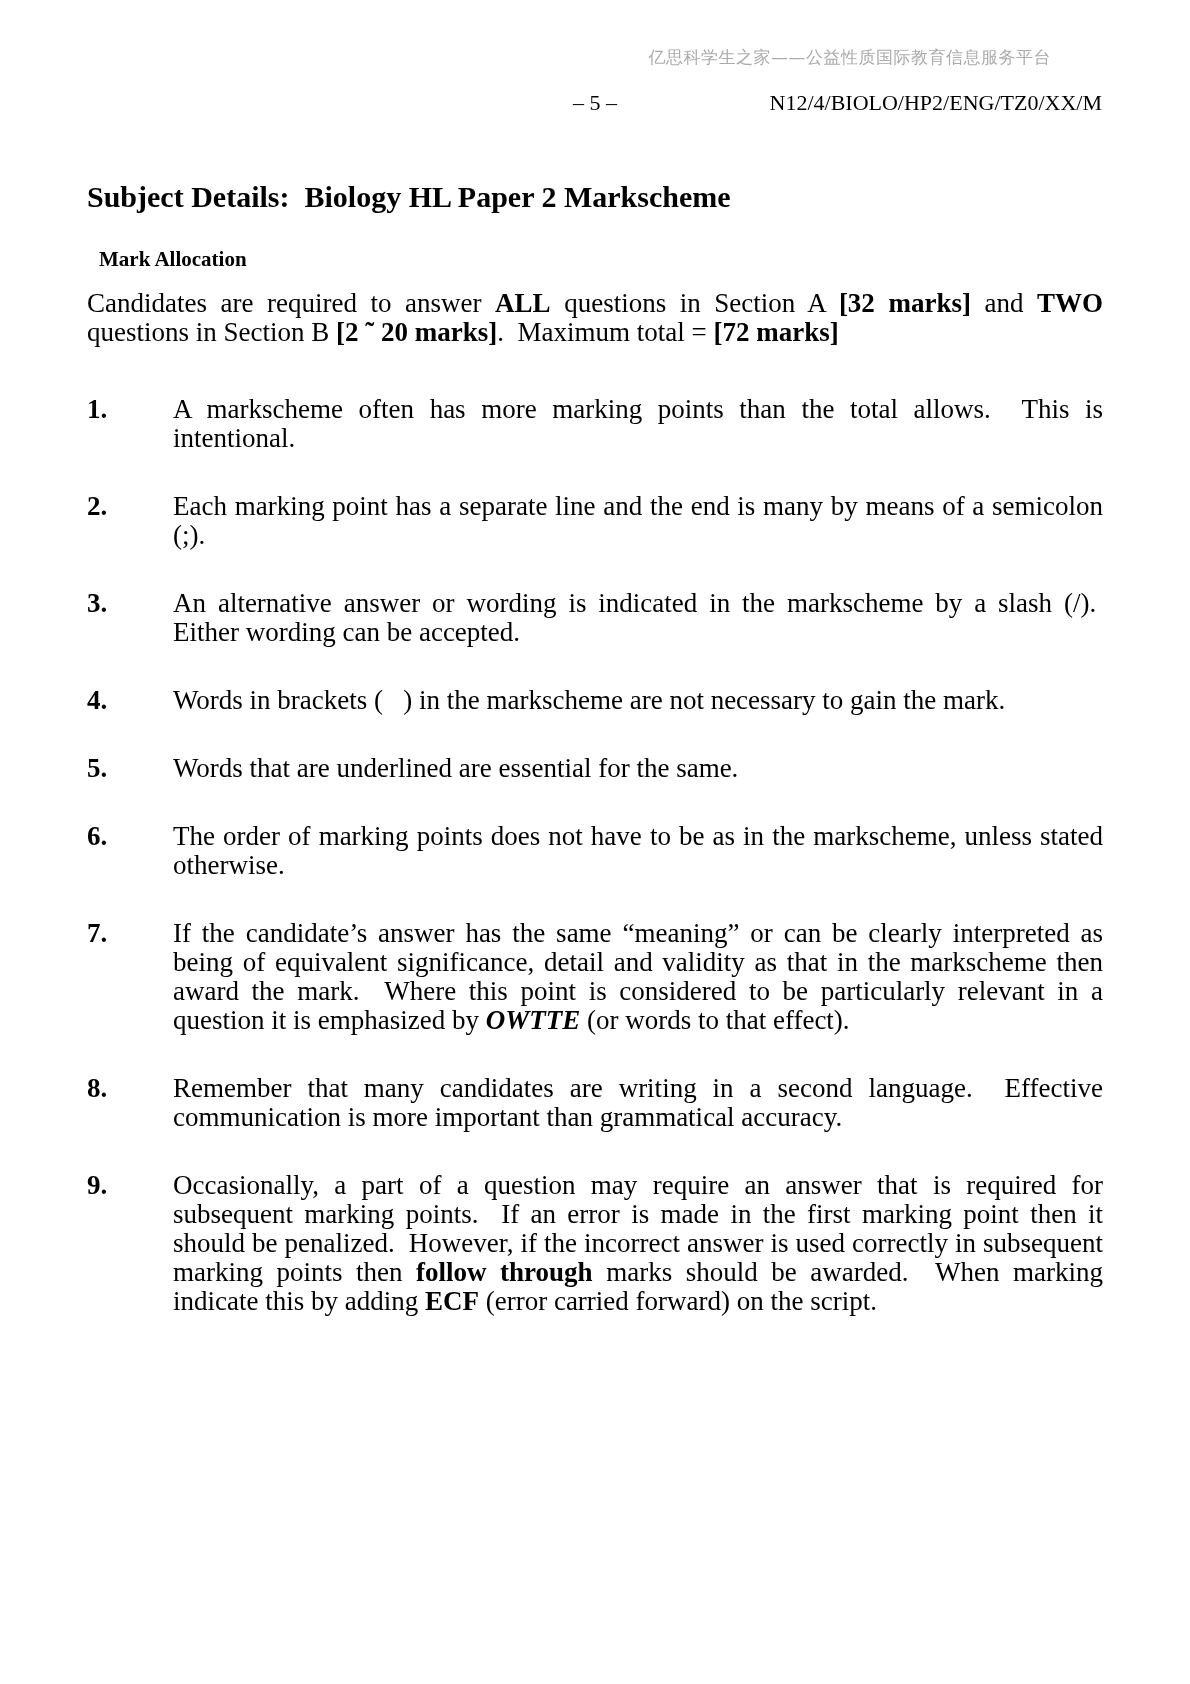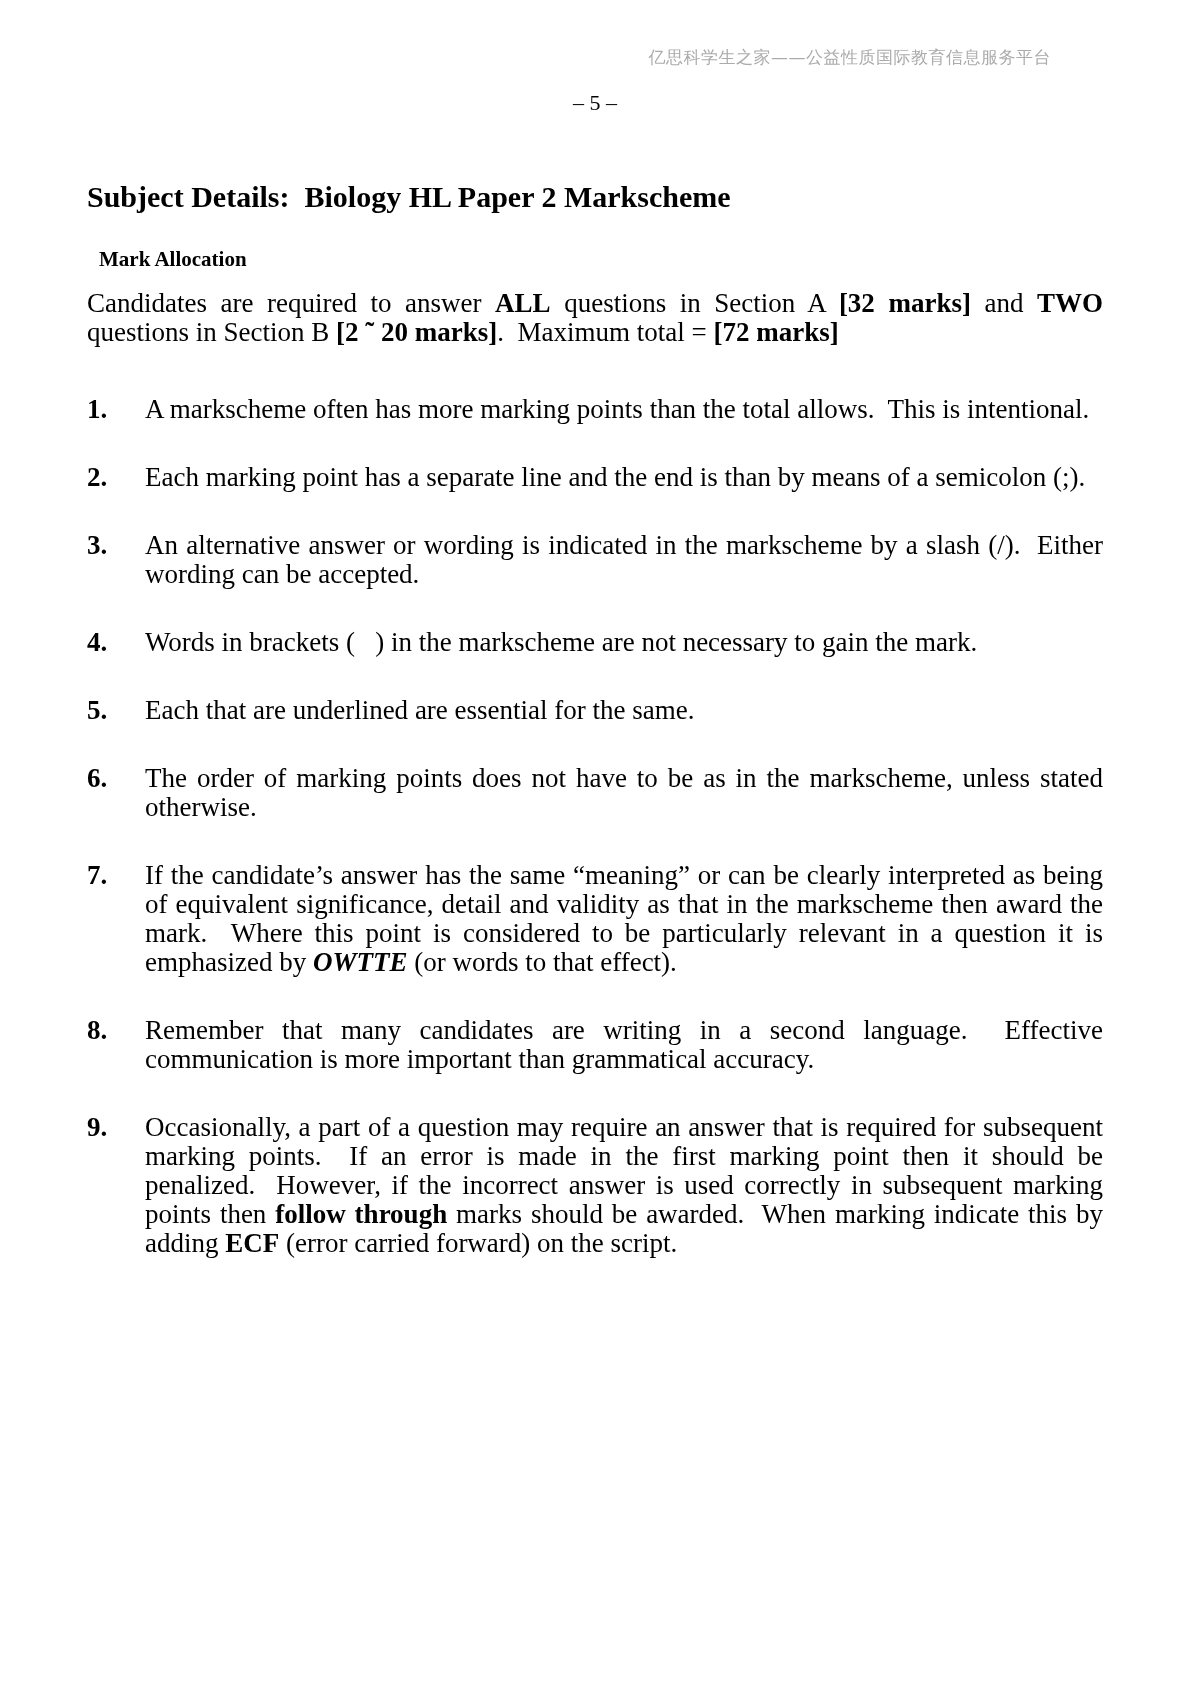--- a/index.html
+++ b/index.html
@@ -78,74 +78,76 @@
     margin: 0 0 39px 0;
   }
   .rule-num {
     flex: 0 0 58px;
     width: 58px;
     font-weight: bold;
   }
   .rule-text {
     flex: 1 1 auto;
     text-align: justify;
+    margin-left: 28px;
   }
   .footer-watermark {
     position: absolute;
     top: 1571px;
     right: 143px;
     font-family: "DejaVu Sans Mono", monospace;
     font-size: 20px;
     color: #9b9b9b;
     white-space: nowrap;
   }
 </style>
 </head>
 <body>
 
 <div class="page">
 
   <div class="cn-watermark">亿思科学生之家——公益性质国际教育信息服务平台</div>
 
   <div class="page-head">
     <span class="page-num">– 5 –</span>
+    <span class="paper-code">N12/4/BIOLO/HP2/ENG/TZ0/XX/M</span>
   </div>
 
   <h1 class="title">Subject Details:  Biology HL Paper 2 Markscheme</h1>
 
   <h2 class="subheading">Mark Allocation</h2>
 
   <div class="content">
     <p class="intro"><span>Candidates are required to answer </span><span style="font-weight: bold;">ALL</span><span> questions in Section A </span><span style="font-weight: bold;">[32 marks]</span><span> and </span><span style="font-weight: bold;">TWO</span><span> questions in Section B </span><span style="font-weight: bold;">[2 ˜ 20 marks]</span><span>.&nbsp; Maximum total = </span><span style="font-weight: bold;">[72 marks]</span></p>
 
     <ol class="rules">
 
         <li class="rule">
           <span class="rule-num">1.</span>
           <span class="rule-text"><span>A markscheme often has more marking points than the total allows.&nbsp; This is intentional.</span></span>
         </li>
 
         <li class="rule">
           <span class="rule-num">2.</span>
-          <span class="rule-text"><span>Each marking point has a separate line and the end is than by means of a semicolon (;).</span></span>
+          <span class="rule-text"><span>Each marking point has a separate line and the end is many by means of a semicolon (;).</span></span>
         </li>
 
         <li class="rule">
           <span class="rule-num">3.</span>
           <span class="rule-text"><span>An alternative answer or wording is indicated in the markscheme by a slash (/).&nbsp; Either wording can be accepted.</span></span>
         </li>
 
         <li class="rule">
           <span class="rule-num">4.</span>
           <span class="rule-text"><span>Words in brackets (&nbsp;&nbsp;&nbsp;) in the markscheme are not necessary to gain the mark.</span></span>
         </li>
 
         <li class="rule">
           <span class="rule-num">5.</span>
-          <span class="rule-text"><span>Each that are </span><span style="">underlined</span><span> are essential for the same.</span></span>
+          <span class="rule-text"><span>Words that are </span><span style="">underlined</span><span> are essential for the same.</span></span>
         </li>
 
         <li class="rule">
           <span class="rule-num">6.</span>
           <span class="rule-text"><span>The order of marking points does not have to be as in the markscheme, unless stated otherwise.</span></span>
         </li>
 
         <li class="rule">
           <span class="rule-num">7.</span>
           <span class="rule-text"><span>If the candidate’s answer has the same “meaning” or can be clearly interpreted as being of equivalent significance, detail and validity as that in the markscheme then award the mark.&nbsp; Where this point is considered to be particularly relevant in a question it is emphasized by </span><span style="font-weight: bold; font-style: italic;">OWTTE</span><span> (or words to that effect).</span></span>

